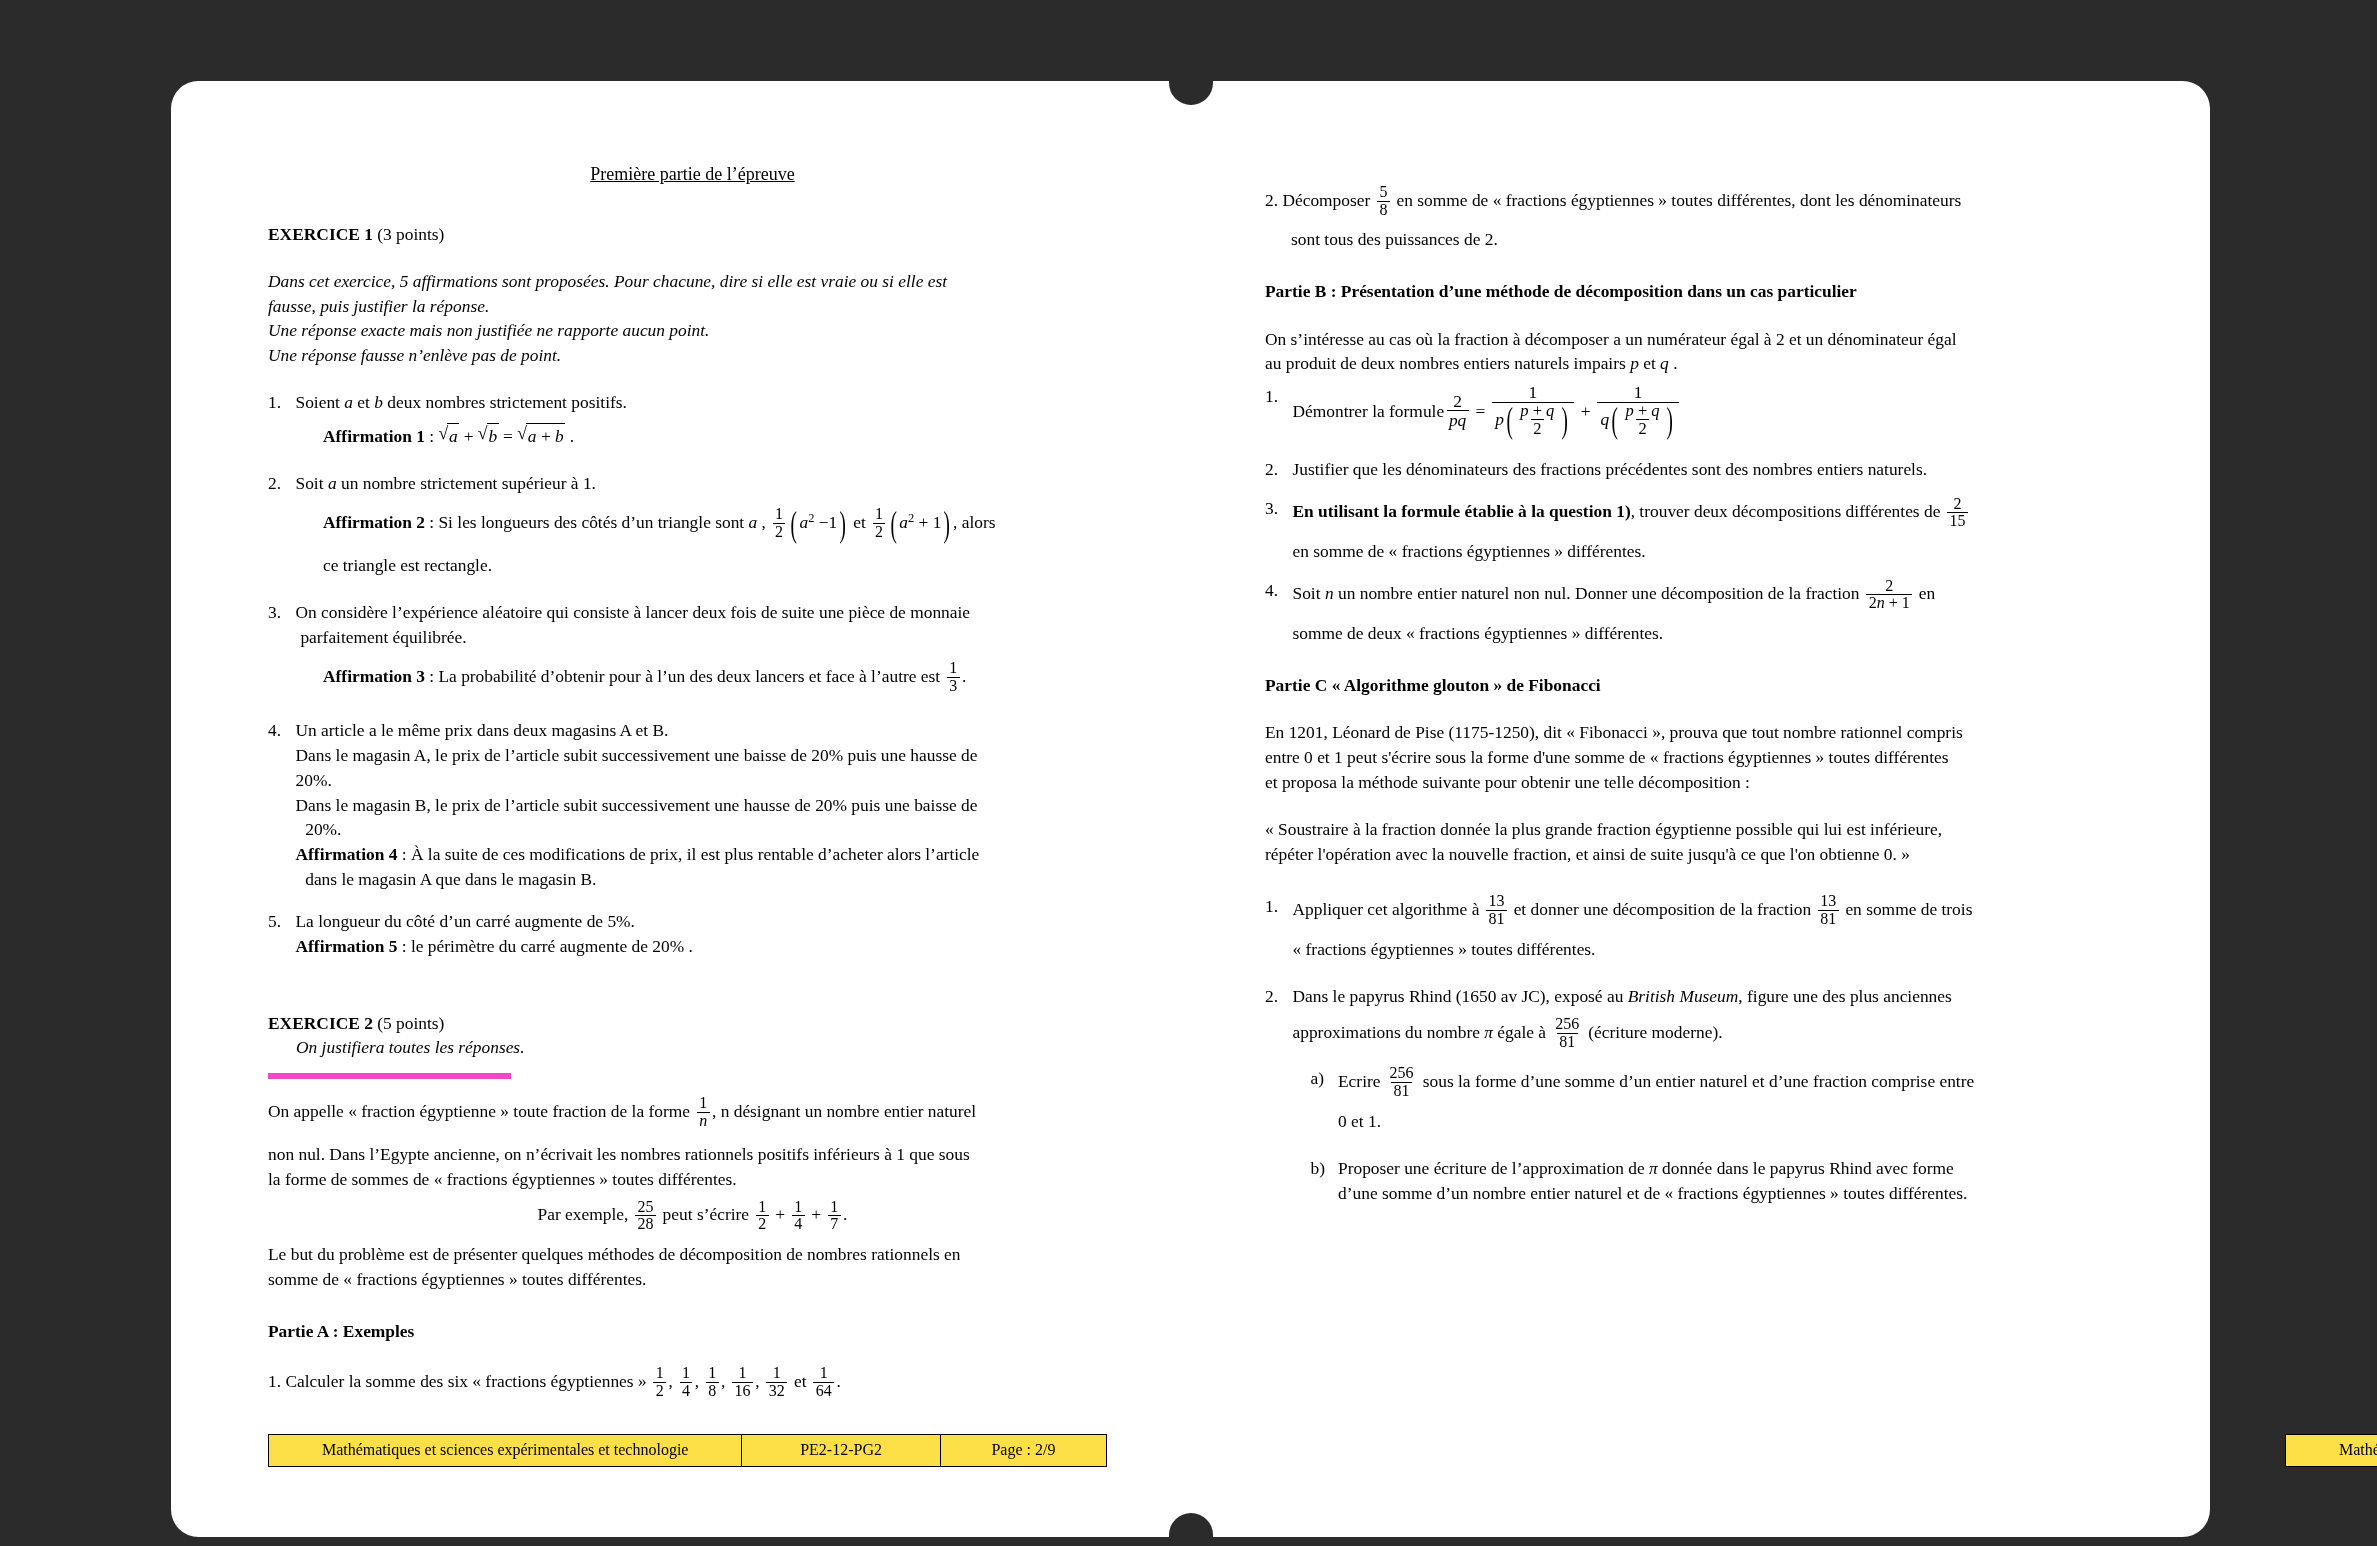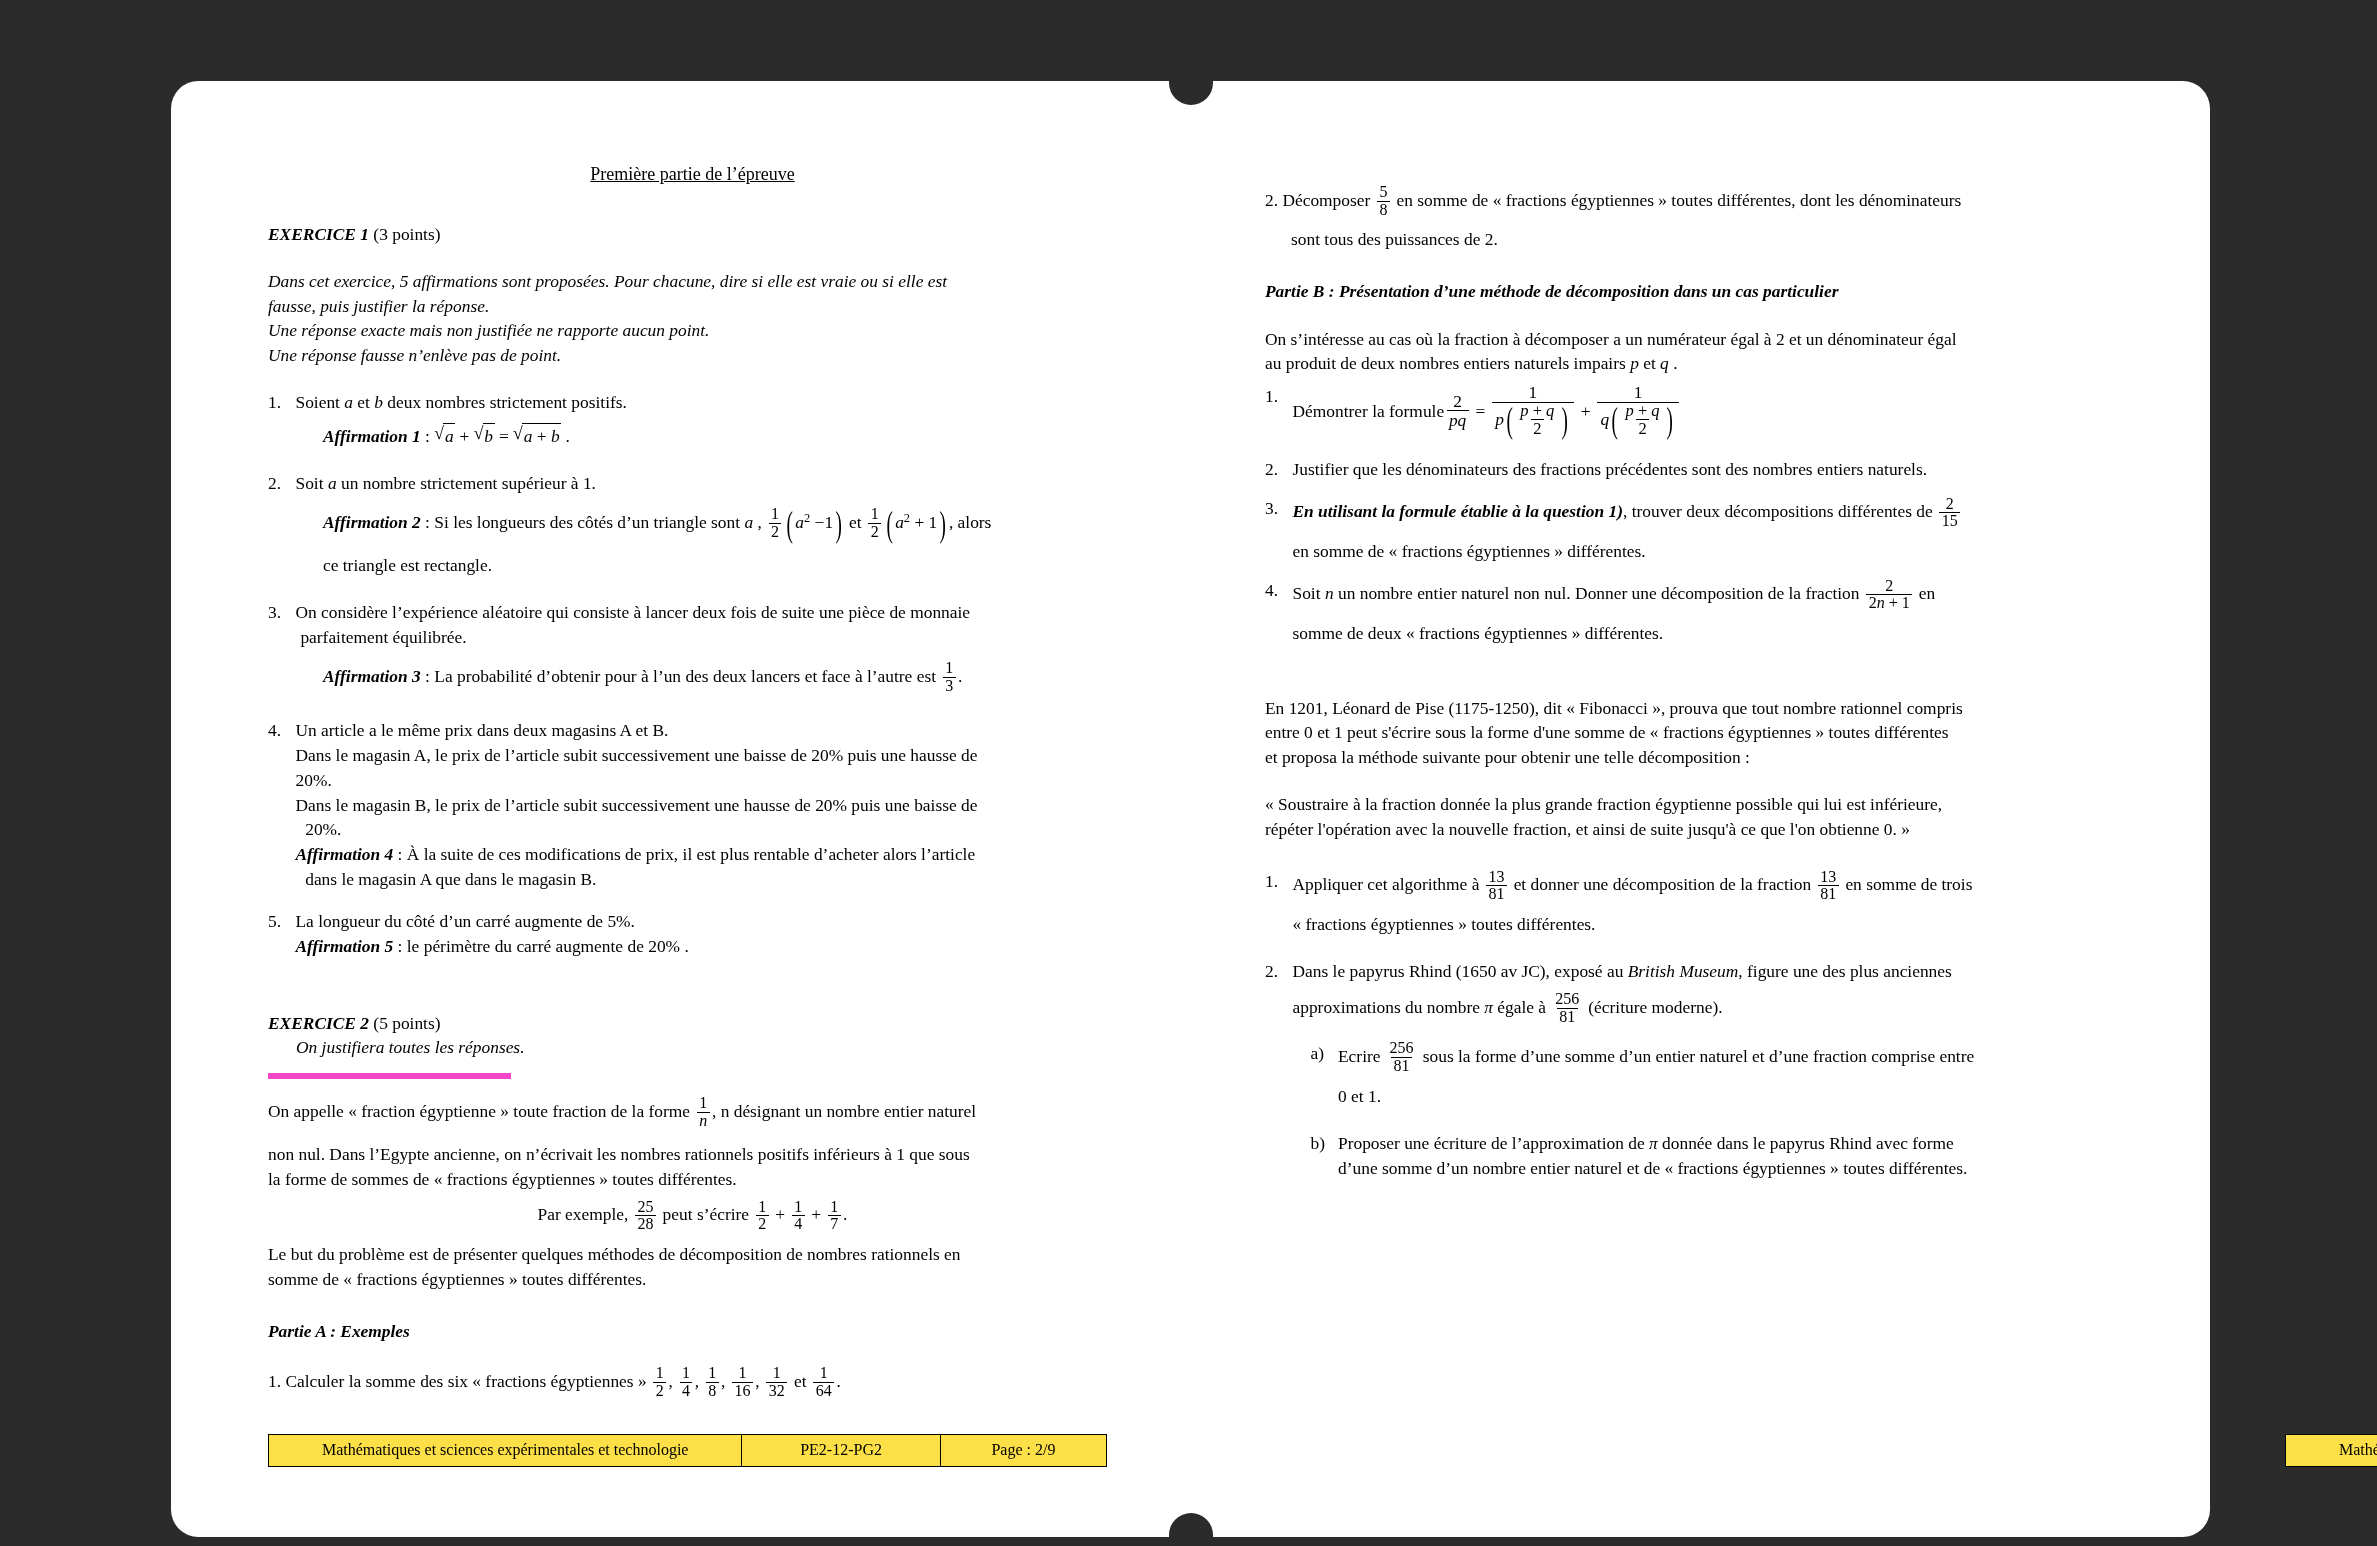--- a/index.html
+++ b/index.html
@@ -38,21 +38,21 @@
   .page-left{left:0;width:1020px;padding:81px 74px 0 97px;}
   .page-right{left:1020px;width:1020px;padding:81px 97px 0 74px;}
 
   .doc{
     font-size:17.4px;
     line-height:1.42;
     color:#000;
   }
   .center{text-align:center;}
   .u{text-decoration:underline;text-align:center;}
-  .b{font-weight:bold;font-style:italic;}
+  .b{font-weight:bold;}
   .i{font-style:italic;}
   .mi{font-style:italic;}
   p{margin:0 0 0 0;}
   .sp10{height:8px;}
   .sp14{height:11.3px;}
   .sp18{height:14.6px;}
   .sp22{height:18px;}
   .sp28{height:22.6px;}
   .sp34{height:27.5px;}
   .sp42{height:34px;}
@@ -420,20 +420,21 @@
                 <span class="d">2<span class="mi">n</span> + 1</span>
               </span><span> en</span>
           </p>
           <div class="sp10"></div>
           <p>somme de deux « fractions égyptiennes » différentes.</p>
         </div>
       </div>
 
       <div class="sp34"></div>
 
+      <p class="b">Partie C « Algorithme glouton » de Fibonacci</p>
 
       <div class="sp28"></div>
 
       <p>En 1201, Léonard de Pise (1175-1250), dit « Fibonacci », prouva que tout nombre rationnel compris</p>
       <p>entre 0 et 1 peut s'écrire sous la forme d'une somme de « fractions égyptiennes » toutes différentes</p>
       <p>et proposa la méthode suivante pour obtenir une telle décomposition :</p>
 
       <div class="sp28"></div>
 
       <p>« Soustraire à la fraction donnée la plus grande fraction égyptienne possible qui lui est inférieure,</p>

